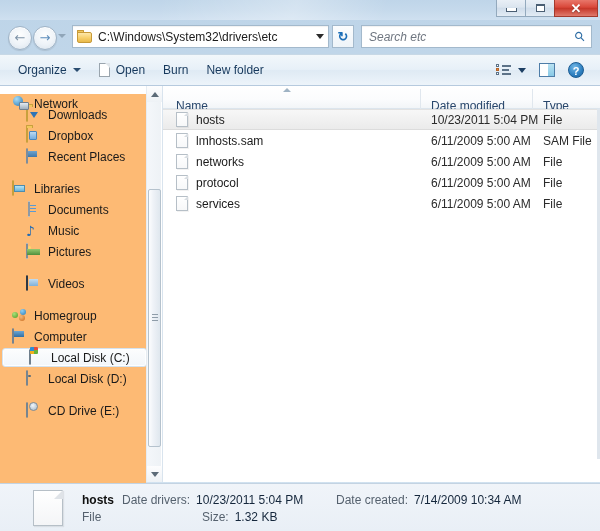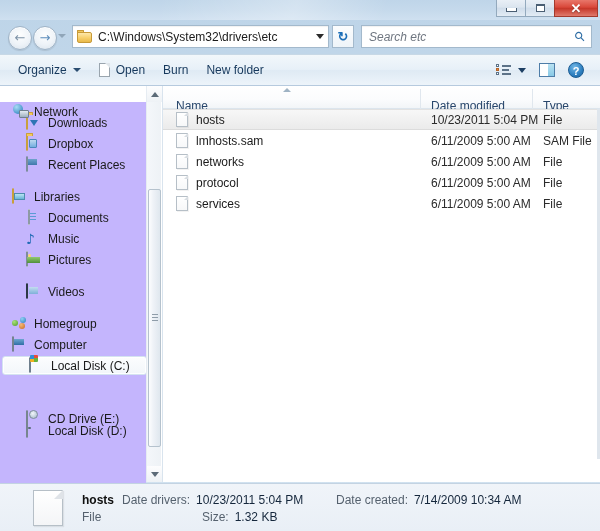--- a/index.html
+++ b/index.html
@@ -188,22 +188,22 @@
   }
 
   
   #body {
     position: absolute; left: 0; top: 86px; width: 600px; height: 396px;
     background: #fff;
   }
 
   
   #navpane {
-    position: absolute; left: 0; top: 16px; width: 146px; height: 396px;
-    background: #c4b5fd; overflow: hidden;
+    position: absolute; left: 0; top: 8px; width: 146px; height: 396px;
+    background: #fdba74; overflow: hidden;
   }
   .navitem {
     position: absolute; left: 0; height: 19px; display: flex; align-items: center;
     box-sizing: border-box; width: 140px;
   }
   .navitem .nav-label { color: #1a1a1a; font-size: 12px; white-space: nowrap; }
   .navitem.indent1 { padding-left: 26px; }
   .navitem.indent0 { padding-left: 12px; }
   .navitem.selected {
     background: linear-gradient(to bottom, #fcfdfe 0%, #f2f6fa 100%);
@@ -492,21 +492,21 @@
           <span class="nav-label">Homegroup</span>
         </div>
         <div class="navitem indent0" style="top: 233px;">
           <span class="nav-ico"><span class="ic-computer"></span></span>
           <span class="nav-label">Computer</span>
         </div>
         <div class="navitem indent1 selected" style="top: 254px;">
           <span class="nav-ico"><span class="ic-diskc"></span></span>
           <span class="nav-label">Local Disk (C:)</span>
         </div>
-        <div class="navitem indent1" style="top: 275px; margin-top: 44px;">
+        <div class="navitem indent1" style="top: 275px;">
           <span class="nav-ico"><span class="ic-diskd"></span></span>
           <span class="nav-label">Local Disk (D:)</span>
         </div>
         <div class="navitem indent1" style="top: 307px;">
           <span class="nav-ico"><span class="ic-cd"></span></span>
           <span class="nav-label">CD Drive (E:)</span>
         </div>
         <div class="navitem indent0">
           <span class="nav-ico"><span class="ic-net"></span></span>
           <span class="nav-label">Network</span>

